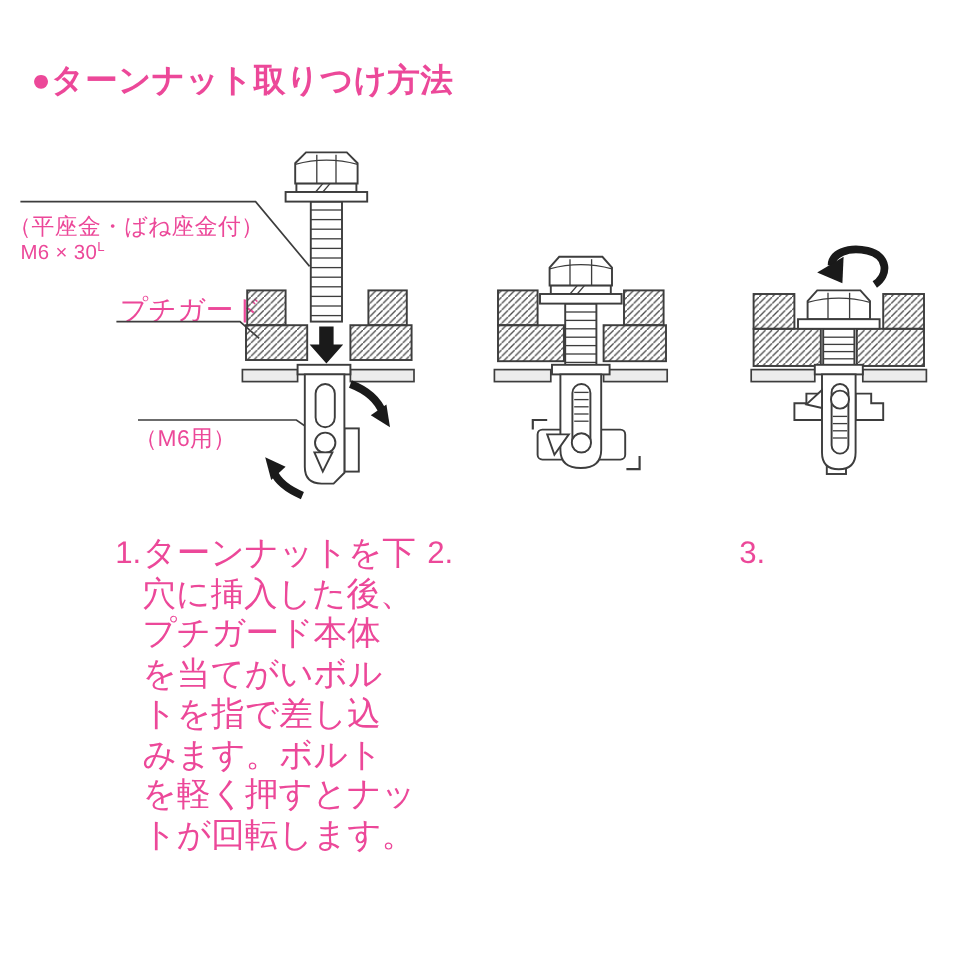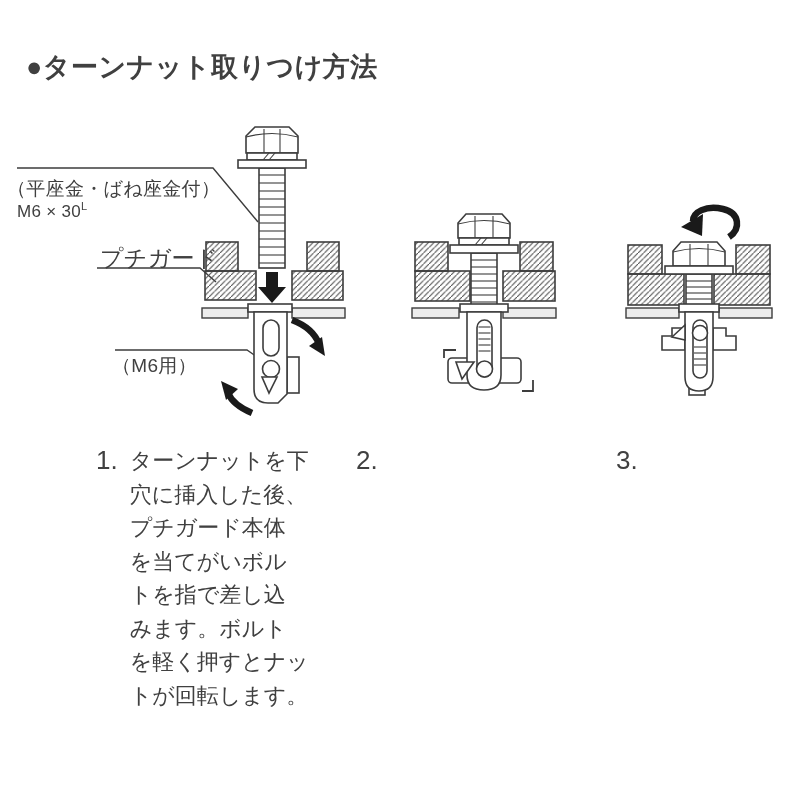--- a/index.html
+++ b/index.html
@@ -1,35 +1,35 @@
 <!DOCTYPE html>
 <html><head>
 <meta charset="utf-8">
 <style>
   html,body{margin:0;padding:0;background:#fff;}
   .page{
     position:relative;width:800px;height:800px;background:#ffffff;overflow:hidden;
-    font-family:"Liberation Sans","DejaVu Sans",sans-serif;color:#404040;
+    font-family:"Liberation Sans","DejaVu Sans",sans-serif;color:#ec4899;
   }
   .title{
     position:absolute;left:26px;top:49px;font-size:27px;font-weight:700;
     letter-spacing:0.5px;white-space:nowrap;
   }
   .fig-label{position:absolute;font-size:19px;white-space:nowrap;letter-spacing:0.3px;}
   .lbl-bolt1{left:18px;top:148px;}
   .lbl-bolt2{left:7px;top:176px;}
   .lbl-spec{left:17px;top:200px;font-size:17px;}
   .spec-sup{font-size:11px;vertical-align:super;}
   .lbl-guard{left:100px;top:243px;font-size:23px;}
   .lbl-nut1{left:118px;top:328px;font-size:20px;}
   .lbl-nut2{left:112px;top:353px;font-size:19px;}
   .figure-svg{position:absolute;left:0;top:90px;}
   .step{position:absolute;top:444px;display:flex;align-items:flex-start;}
   .step-number{font-size:26px;line-height:33.5px;flex:0 0 auto;}
-  .step-text{font-size:22px;line-height:33.5px;white-space:pre-line;margin-left:12px;}
+  .step-text{font-size:28px;line-height:33.5px;white-space:pre-line;margin-left:1px;}
   .step-1{left:96px;width:256px;}
   .step-2{left:356px;width:256px;}
   .step-3{left:616px;width:184px;}
 </style>
 </head>
 <body>
 
 <div class="page">
 
   <div class="title">●ターンナット取りつけ方法</div>

